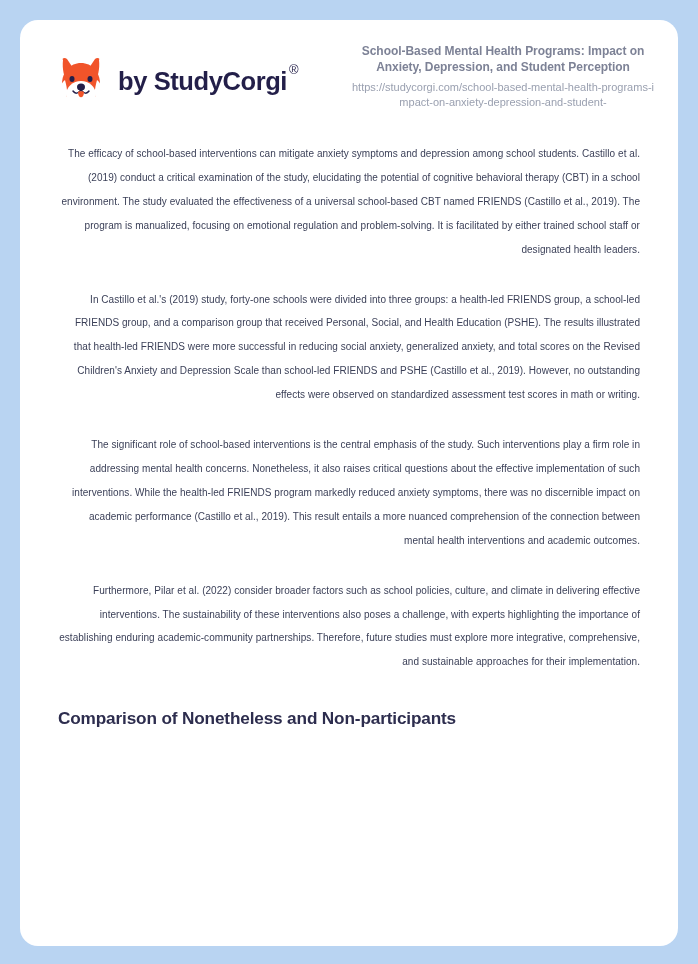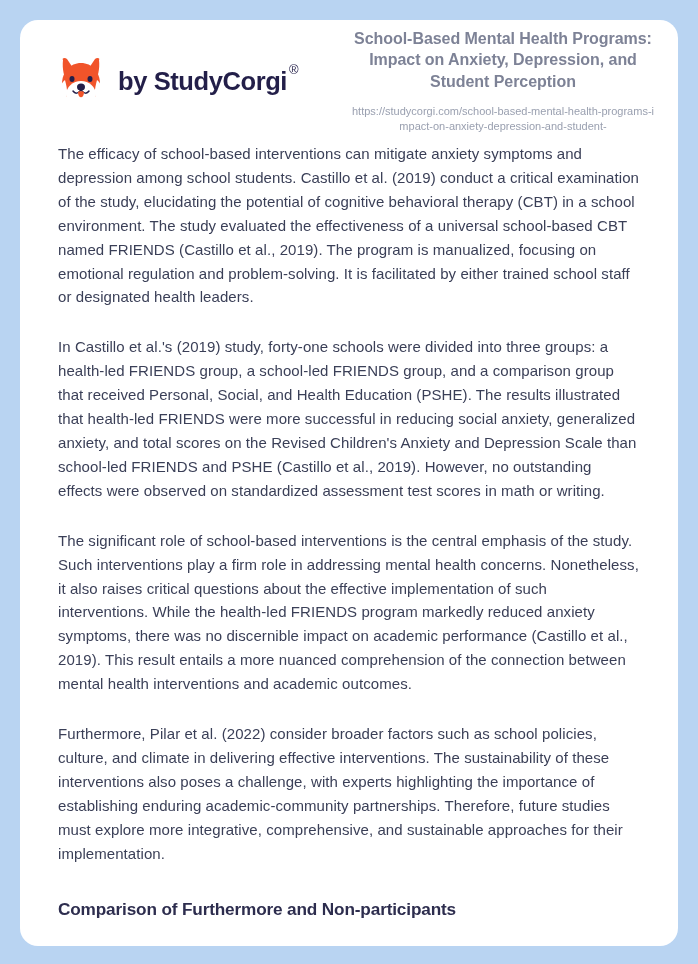--- a/index.html
+++ b/index.html
@@ -64,26 +64,26 @@
     position: relative;
     top: -6px;
   }
   .header-meta {
     flex: 1 1 auto;
     text-align: center;
     padding-left: 26px;
     padding-right: 6px;
   }
   .header-title {
-    font-size: 16px;
+    font-size: 12px;
     font-weight: 700;
     color: #7d8296;
     line-height: 1.33;
     letter-spacing: -0.05px;
-    margin: 12px;
+    margin: 4px;
     max-width: 310px;
     margin-left: auto;
     margin-right: 0;
   }
   .header-url {
     font-size: 11px;
     font-weight: 400;
     color: #9aa0b0;
     line-height: 1.36;
     margin: 3px 0 12px 0;
@@ -92,25 +92,25 @@
     margin-right: 0;
     word-break: break-all;
   }
 
   
   .doc-body {
     padding: 0 38px 0 38px;
     box-sizing: border-box;
   }
   .doc-paragraph {
-    font-size: 15px;
+    font-size: 10px;
     line-height: 23.9px;
     color: #3a3f57;
     margin: 0 0 26px 0;
-    text-align: left;
+    text-align: right;
     letter-spacing: 0.005em;
   }
   .doc-paragraph:last-of-type {
     margin-bottom: 8px;
   }
   .section-heading {
     font-size: 17.2px;
     font-weight: 700;
     color: #2d2d4e;
     margin: 33px 0 0 0;
@@ -159,16 +159,16 @@
       <div class="header-url">https://studycorgi.com/school-based-mental-health-programs-impact-on-anxiety-depression-and-student-</div>
     </div>
 
   </div>
 
   <div class="doc-body">
     <p class="doc-paragraph">The efficacy of school-based interventions can mitigate anxiety symptoms and depression among school students. Castillo et al. (2019) conduct a critical examination of the study, elucidating the potential of cognitive behavioral therapy (CBT) in a school environment. The study evaluated the effectiveness of a universal school-based CBT named FRIENDS (Castillo et al., 2019). The program is manualized, focusing on emotional regulation and problem-solving. It is facilitated by either trained school staff or designated health leaders.</p>
     <p class="doc-paragraph">In Castillo et al.'s (2019) study, forty-one schools were divided into three groups: a health-led FRIENDS group, a school-led FRIENDS group, and a comparison group that received Personal, Social, and Health Education (PSHE). The results illustrated that health-led FRIENDS were more successful in reducing social anxiety, generalized anxiety, and total scores on the Revised Children's Anxiety and Depression Scale than school-led FRIENDS and PSHE (Castillo et al., 2019). However, no outstanding effects were observed on standardized assessment test scores in math or writing.</p>
     <p class="doc-paragraph">The significant role of school-based interventions is the central emphasis of the study. Such interventions play a firm role in addressing mental health concerns. Nonetheless, it also raises critical questions about the effective implementation of such interventions. While the health-led FRIENDS program markedly reduced anxiety symptoms, there was no discernible impact on academic performance (Castillo et al., 2019). This result entails a more nuanced comprehension of the connection between mental health interventions and academic outcomes.</p>
     <p class="doc-paragraph">Furthermore, Pilar et al. (2022) consider broader factors such as school policies, culture, and climate in delivering effective interventions. The sustainability of these interventions also poses a challenge, with experts highlighting the importance of establishing enduring academic-community partnerships. Therefore, future studies must explore more integrative, comprehensive, and sustainable approaches for their implementation.</p>
-    <h2 class="section-heading">Comparison of Furthermore and Non-participants</h2>
+    <h2 class="section-heading">Comparison of Nonetheless and Non-participants</h2>
   </div>
 
 </div>
 
 </body></html>

